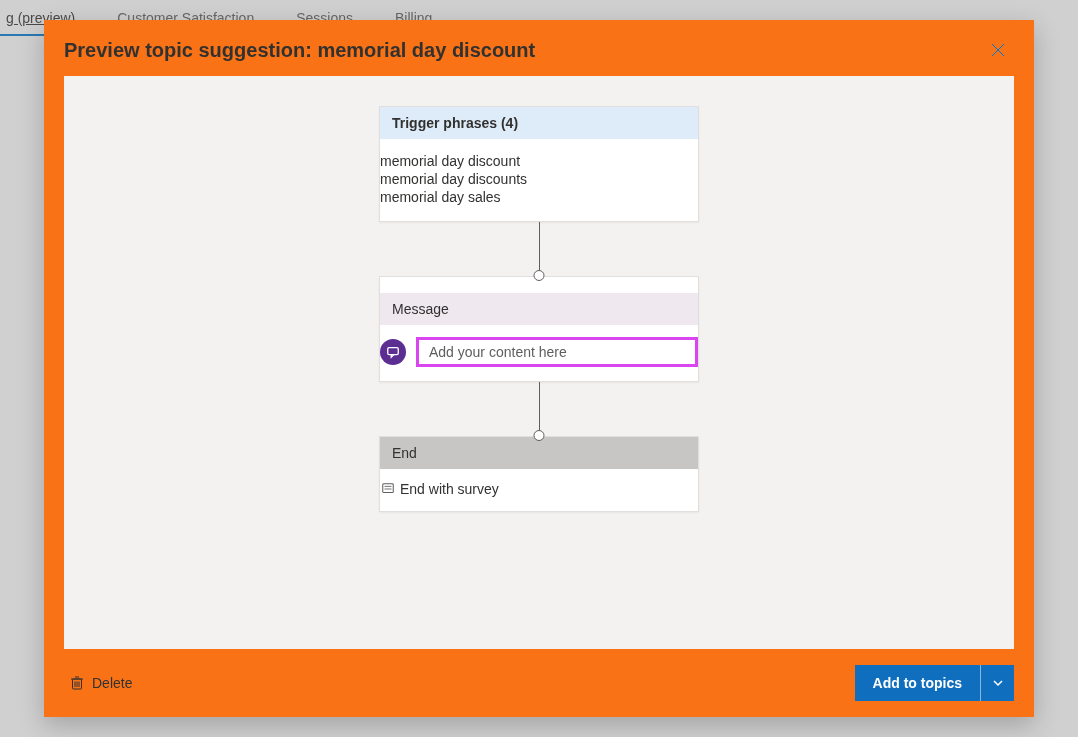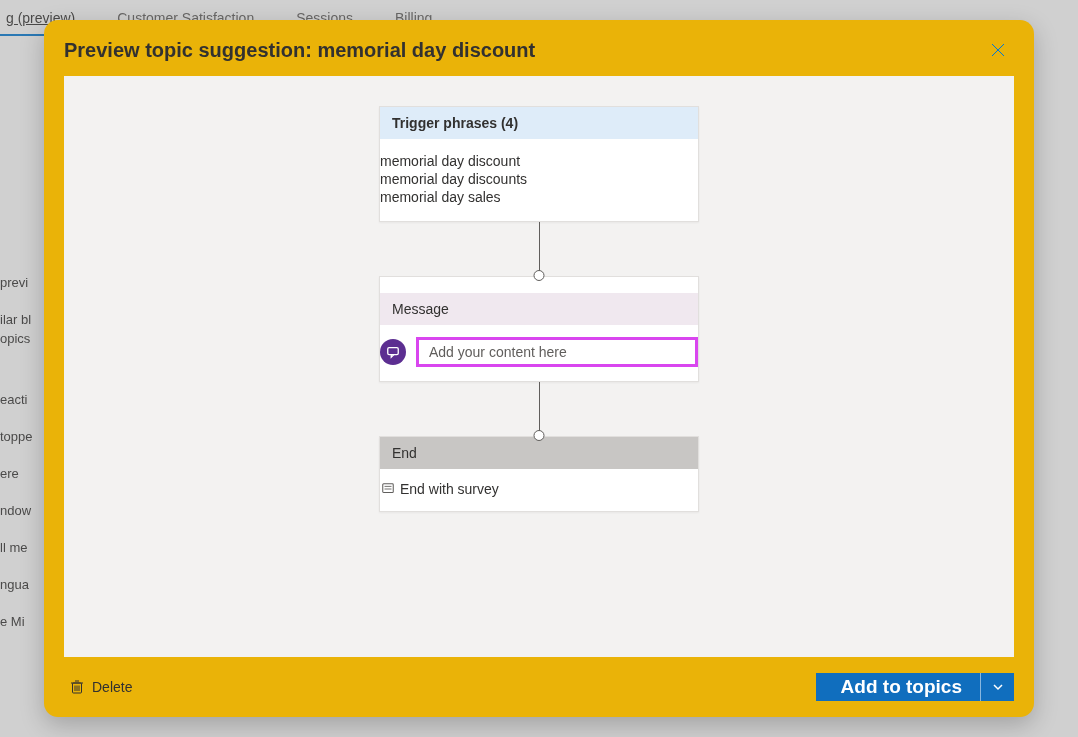--- a/index.html
+++ b/index.html
@@ -31,23 +31,23 @@
   .bg-side div { margin-bottom: 22px; white-space: nowrap; }
   .overlay-dim {
     position: absolute; inset: 0;
     background: rgba(120,120,120,0.35);
   }
 
   
   .modal {
     position: absolute;
     top: 20px; left: 44px; right: 44px; bottom: 20px;
-    background: #eab308;
+    background: #f97316;
     box-shadow: 0 8px 24px rgba(0,0,0,0.22);
-    display: flex; flex-direction: column; border-radius: 14px;
+    display: flex; flex-direction: column;
   }
   .modal-header {
     padding: 14px 20px 10px;
     display: flex; align-items: center; justify-content: space-between;
   }
   .modal-title {
     font-size: 20px; font-weight: 600; color: #323130;
   }
   .close-btn {
     width: 32px; height: 32px; display:flex; align-items:center; justify-content:center;
@@ -109,53 +109,41 @@
   .modal-footer {
     display:flex; align-items:center; justify-content:space-between;
     padding: 16px 20px;
   }
   .delete-btn {
     display:flex; align-items:center; gap:8px;
     color:#323130; font-size:14px; cursor:pointer;
     padding: 4px 6px;
   }
   .add-btn {
-    background:#106ebe; color:#fff; font-size:19px; font-weight:600;
-    height: 28px; display:flex; align-items:stretch;
-    cursor:pointer; border:none;padding-left:7px;
+    background:#106ebe; color:#fff; font-size:14px; font-weight:600;
+    height: 36px; display:flex; align-items:stretch;
+    cursor:pointer; border:none;
   }
   .add-btn-main { padding: 0 18px; display:flex; align-items:center; }
   .add-btn-split {
     width: 34px; display:flex; align-items:center; justify-content:center;
     border-left:1px solid rgba(255,255,255,0.5);
   }
 
   svg { display:block; }
 </style>
 </head>
 <body>
 
 <div class="bg">
   <div class="bg-tabs">
     <div class="bg-tab active">g (preview)</div>
     <div class="bg-tab">Customer Satisfaction</div>
     <div class="bg-tab">Sessions</div>
     <div class="bg-tab">Billing</div>
-  </div>
-  <div class="bg-side" style="top:275px;">
-    <div>previ</div>
-    <div style="margin-bottom:4px;">ilar bl</div>
-    <div style="margin-bottom:46px;">opics</div>
-    <div>eacti</div>
-    <div>toppe</div>
-    <div>ere</div>
-    <div>ndow</div>
-    <div>ll me</div>
-    <div>ngua</div>
-    <div>e Mi</div>
   </div>
 </div>
 <div class="overlay-dim"></div>
 
 <div class="modal">
 
   <div class="modal-header">
     <div class="modal-title">Preview topic suggestion: memorial day discount</div>
     <div class="close-btn">
       <svg width="14" height="14" viewBox="0 0 14 14">

